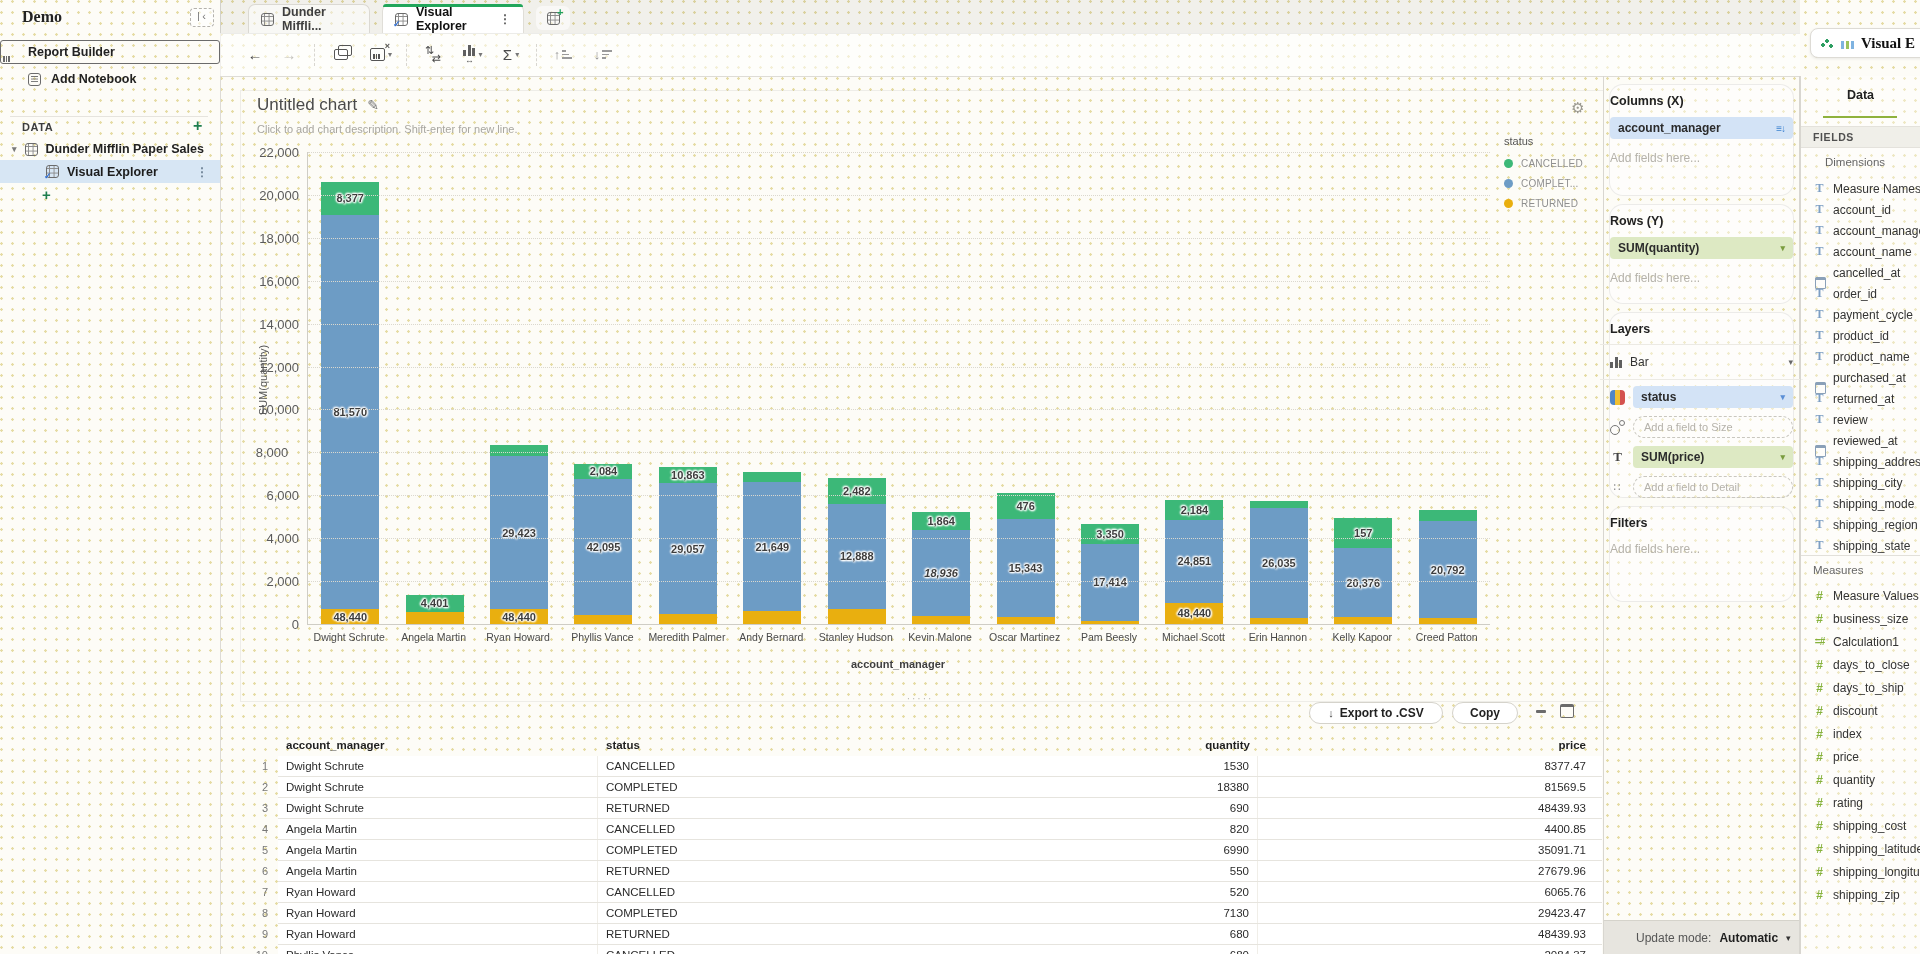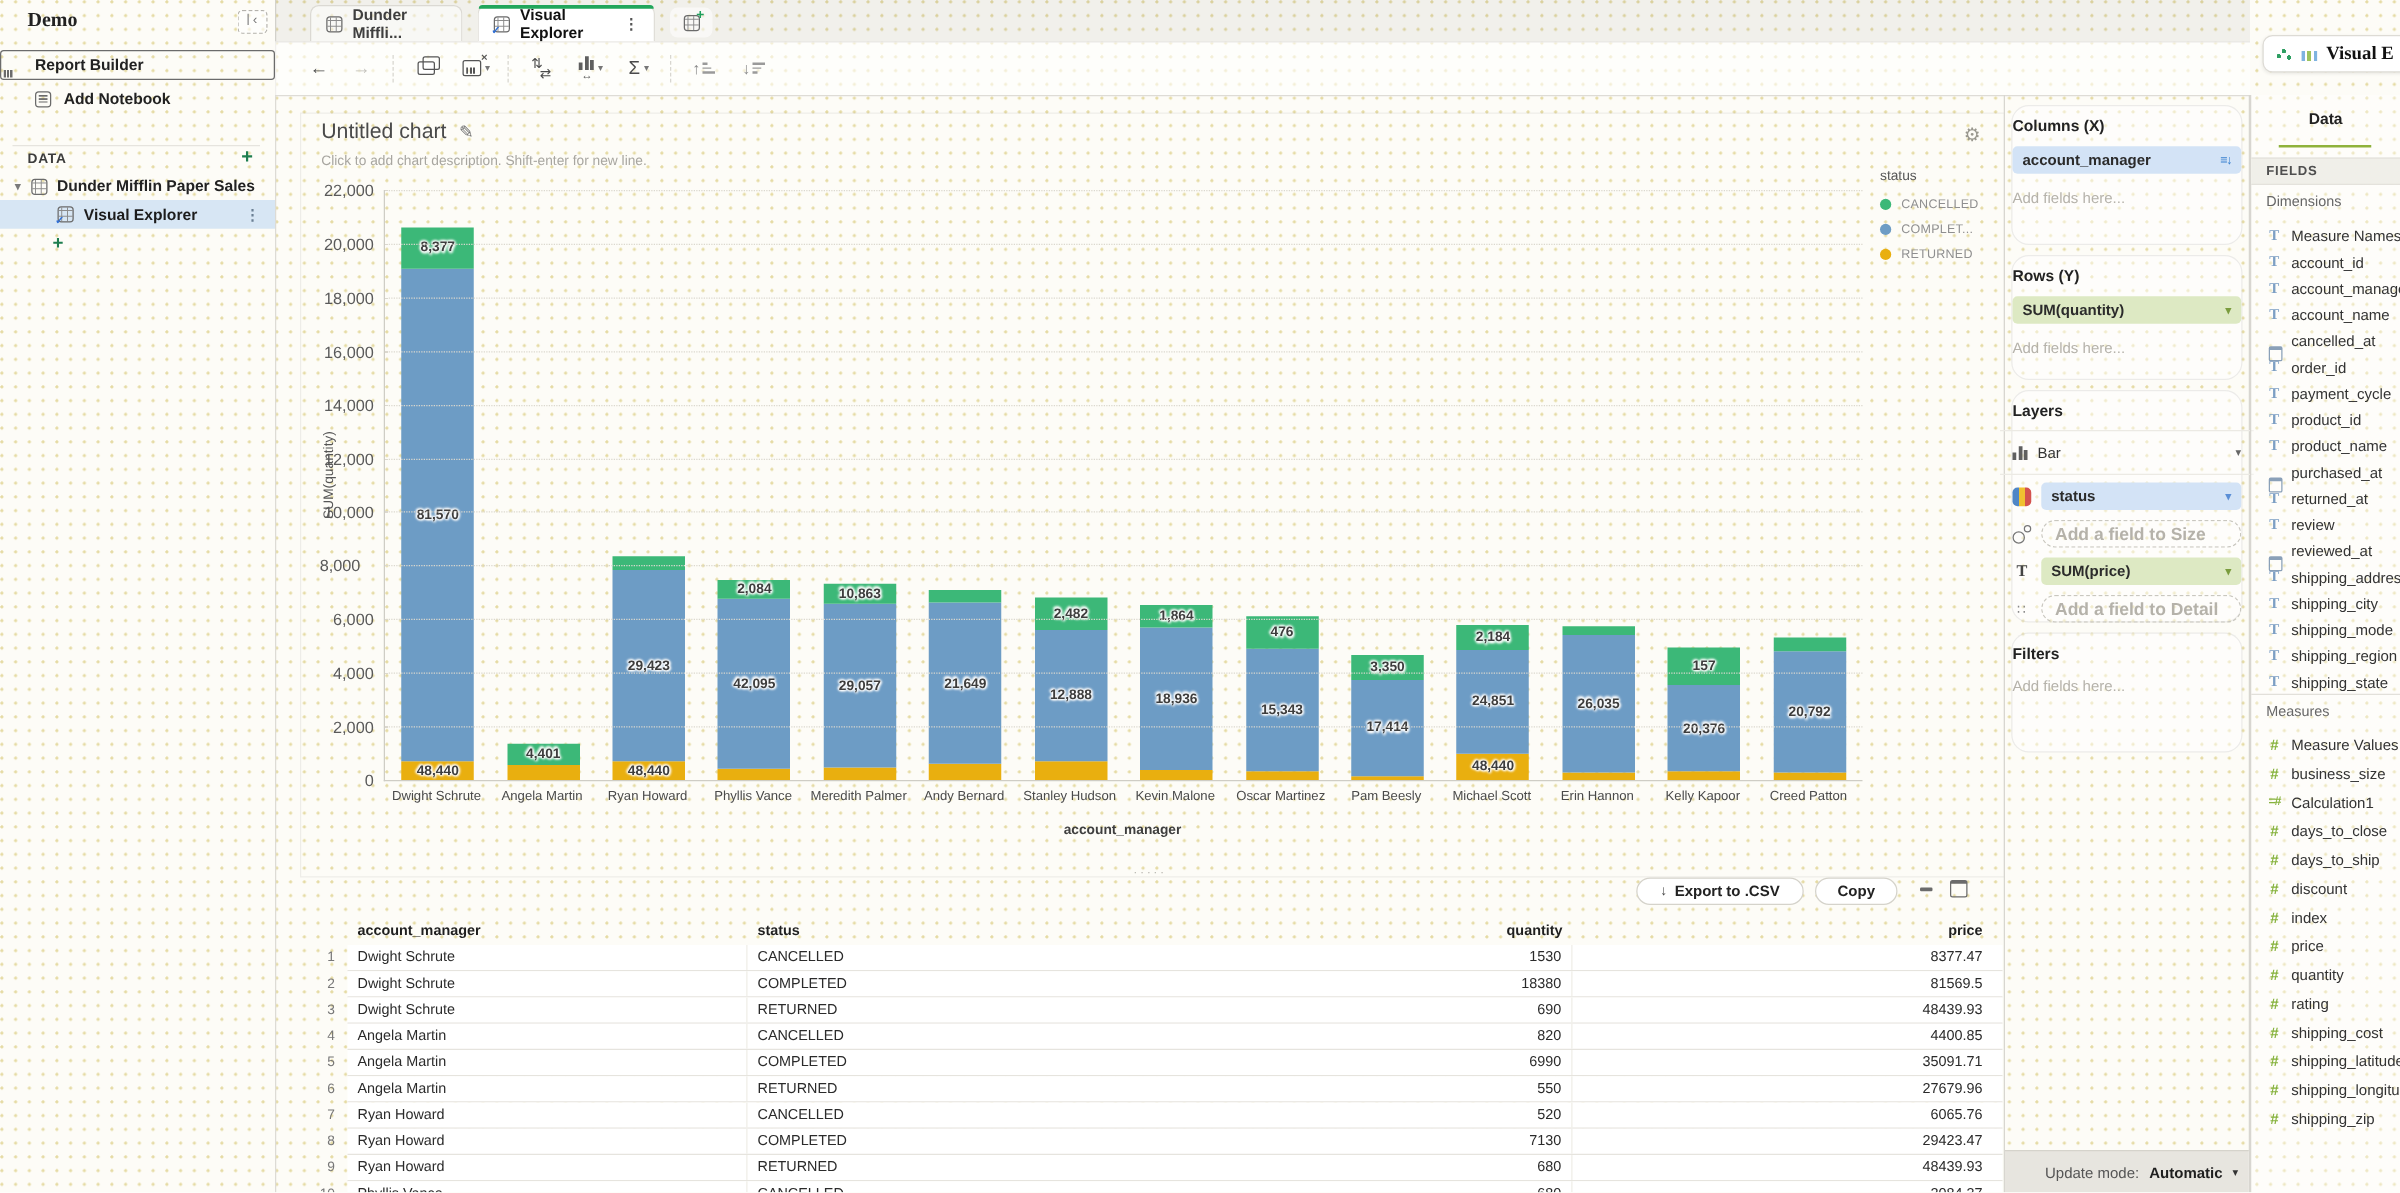--- a/index.html
+++ b/index.html
@@ -137,21 +137,21 @@
   .pill .pcaret{margin-left:auto;font-size:9px;}
   .pill.blue .pcaret{color:#5b8fd6;}
   .pill.green .pcaret{color:#7a9c3e;}
   .sort-glyph{margin-left:auto;color:#3b82d0;font-size:10px;font-weight:700;letter-spacing:-1px;}
   .qph{font-size:12px;color:#b5b2aa;margin-top:12px;}
   .lay-row{display:flex;align-items:center;gap:8px;height:30px;}
   .lay-div{height:1px;background:#eceae4;margin:2px -10px;}
   .lay-label{font-size:12px;color:#333;}
   .lay-caret{margin-left:auto;font-size:9px;color:#666;}
   .dashfield{flex:1;height:22px;border:1px dashed #c9c7bf;border-radius:12px;display:flex;align-items:center;padding:0 10px;
-    font-size:14px;color:#b5b2aa;box-sizing:border-box;font-weight:bold;}
+    font-size:11px;color:#b5b2aa;box-sizing:border-box;}
   .stripes{width:15px;height:15px;border-radius:4px;flex:0 0 auto;
     background:linear-gradient(90deg,#4f86c6 0 34%,#f0c030 34% 67%,#d4524e 67% 100%);}
   .sizeic{position:relative;width:15px;height:15px;flex:0 0 auto;}
   .sizeic::before{content:"";position:absolute;left:0;bottom:0;width:8px;height:8px;border:1.4px solid #777;border-radius:50%;}
   .sizeic::after{content:"";position:absolute;right:0;top:0;width:4px;height:4px;border:1.4px solid #777;border-radius:50%;}
   .tic{width:15px;text-align:center;font-family:"Liberation Serif",serif;font-size:13px;font-weight:700;color:#444;flex:0 0 auto;}
   .detic{width:15px;text-align:center;font-size:11px;color:#888;flex:0 0 auto;letter-spacing:1px;}
   .qfooter{position:absolute;left:0;bottom:0;width:100%;height:34px;background:#e7e5df;border-top:1px solid #d5d3cb;
     display:flex;align-items:center;padding-left:32px;box-sizing:border-box;font-size:12px;color:#555;gap:8px;}
   .qfooter b{color:#1f1f1f;font-weight:700;}
@@ -356,21 +356,21 @@
               <div class="seg" style="height: 15.0182px; background: rgb(233, 175, 15);"></div>
               <div class="seg" style="height: 105.127px; background: rgb(109, 156, 197);">
                 <span>12,888</span>
               </div>
               <div class="seg" style="height: 25.96px; background: rgb(60, 184, 120);">
                 <span>2,482</span>
               </div>
             </div>
             <div class="bar">
               <div class="seg" style="height: 8.36727px; background: rgb(233, 175, 15);"></div>
-              <div class="seg" style="height: 114px; background: rgb(109, 156, 197);">
+              <div class="seg" style="height: 86px; background: rgb(109, 156, 197); font-style: italic;">
                 <span>18,936</span>
               </div>
               <div class="seg" style="height: 17.3782px; background: rgb(60, 184, 120);">
                 <span>1,864</span>
               </div>
             </div>
             <div class="bar">
               <div class="seg" style="height: 7.29455px; background: rgb(233, 175, 15);"></div>
               <div class="seg" style="height: 98.0473px; background: rgb(109, 156, 197);">
                 <span>15,343</span>
@@ -670,21 +670,21 @@
 
   <div class="abs ve-pill">
     <span class="mini-scatter"></span>
     <span class="mini-bars"></span>
     <span>Visual E</span>
   </div>
   <div class="abs fpanel">
     <div class="ftab">Data</div>
     <div class="ftab-line"></div>
     <div class="fsec">FIELDS</div>
-    <div class="fgroup" style="top:80px;">Dimensions</div>
+    <div class="fgroup" style="top:80px;margin-left:12px;">Dimensions</div>
     <div class="flist" id="dims" style="top:102px;height:376px;">
         <div class="fitem">
           <span class="fi t">T</span>
           <span>Measure Names</span>
         </div>
         <div class="fitem">
           <span class="fi t">T</span>
           <span>account_id</span>
         </div>
         <div class="fitem">

